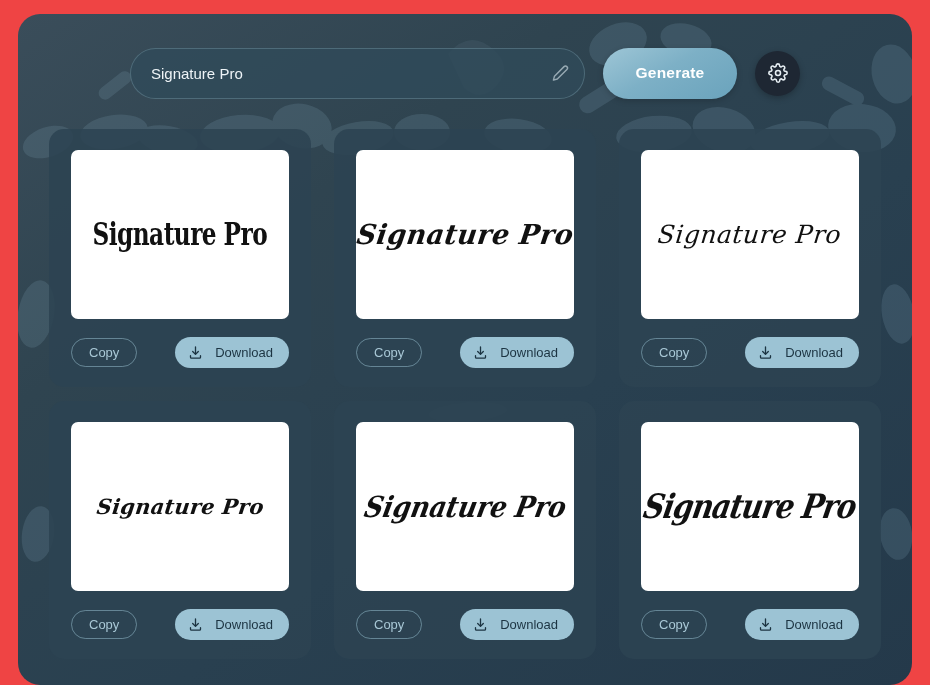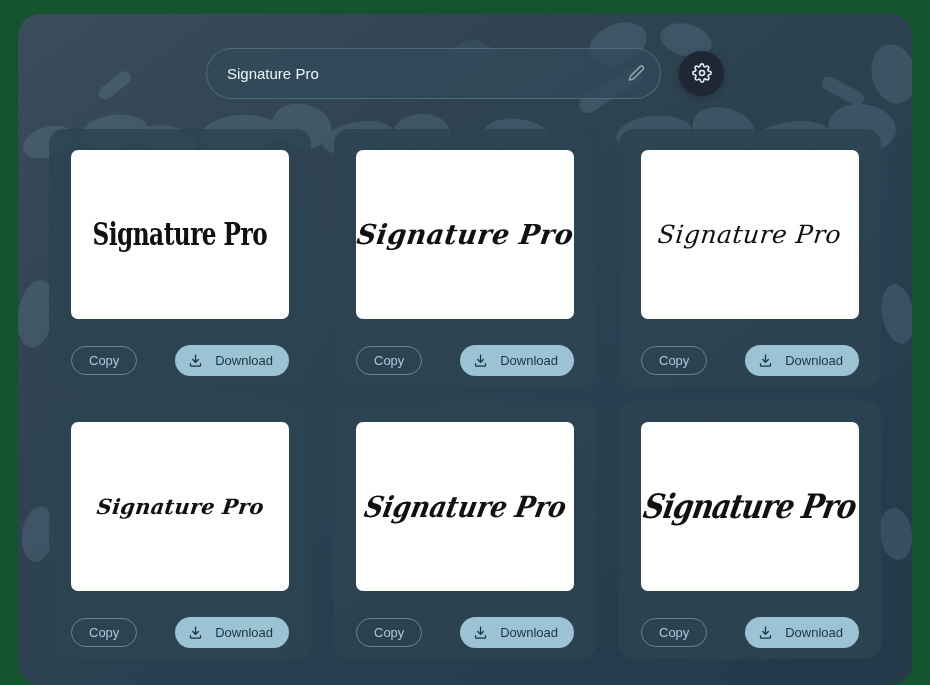--- a/index.html
+++ b/index.html
@@ -10,21 +10,21 @@
     overflow: hidden;
     background: #1b222a;
     font-family: "Liberation Sans", sans-serif;
   }
 
   
   #app {
     position: relative;
     width: 930px;
     height: 685px;
-    background: #14532d;
+    background: #ef4444;
   }
 
   
   #panel {
     position: absolute;
     left: 18px;
     top: 14px;
     width: 894px;
     height: 671px;
     border-radius: 22px;
@@ -192,21 +192,21 @@
   .sig-brush-bold {
     font-family: "DejaVu Serif", serif;
     font-style: italic;
     font-weight: bold;
     font-size: 29px;
     letter-spacing: -1.2px;
     transform: skewX(-10deg) scaleY(1.16);
   }
 
   .card-actions {
-    margin-top: 26px;
+    margin-top: 18px;
     display: flex;
     align-items: center;
     justify-content: space-between;
   }
 
   .copy-btn {
     height: 29px;
     padding: 0 17px;
     border-radius: 15px;
     background: transparent;
@@ -274,20 +274,21 @@
 
       <div class="search-wrap">
         <input class="search-input" type="text" value="Signature Pro" style="">
         <span class="pencil-icon">
           <svg viewBox="0 0 24 24" fill="none" stroke="#d7e4ea" stroke-width="2" stroke-linecap="round" stroke-linejoin="round">
             <path d="M17 3a2.8 2.8 0 1 1 4 4L7.5 20.5 2 22l1.5-5.5z"></path>
           </svg>
         </span>
       </div>
 
+      <button class="generate-btn">Generate</button>
 
       <button class="settings-btn">
         <span>
           <svg viewBox="0 0 24 24" fill="none" stroke="#e6eef3" stroke-width="1.9" stroke-linecap="round" stroke-linejoin="round">
             <circle cx="12" cy="12" r="3"></circle>
             <path d="M19.4 15a1.6 1.6 0 0 0 .33 1.77l.06.06a2 2 0 1 1-2.83 2.83l-.06-.06a1.6 1.6 0 0 0-1.77-.33 1.6 1.6 0 0 0-1 1.47V21a2 2 0 1 1-4 0v-.11a1.6 1.6 0 0 0-1.05-1.46 1.6 1.6 0 0 0-1.77.33l-.06.06a2 2 0 1 1-2.83-2.83l.06-.06A1.6 1.6 0 0 0 4.6 15a1.6 1.6 0 0 0-1.47-1H3a2 2 0 1 1 0-4h.11A1.6 1.6 0 0 0 4.6 8.9a1.6 1.6 0 0 0-.33-1.77l-.06-.06a2 2 0 1 1 2.83-2.83l.06.06A1.6 1.6 0 0 0 8.87 4.6 1.6 1.6 0 0 0 9.87 3.13V3a2 2 0 1 1 4 0v.11a1.6 1.6 0 0 0 1 1.47 1.6 1.6 0 0 0 1.77-.33l.06-.06a2 2 0 1 1 2.83 2.83l-.06.06a1.6 1.6 0 0 0-.33 1.77V9a1.6 1.6 0 0 0 1.47 1H21a2 2 0 1 1 0 4h-.11a1.6 1.6 0 0 0-1.46 1z"></path>
           </svg>
         </span>
       </button>
     </div>

